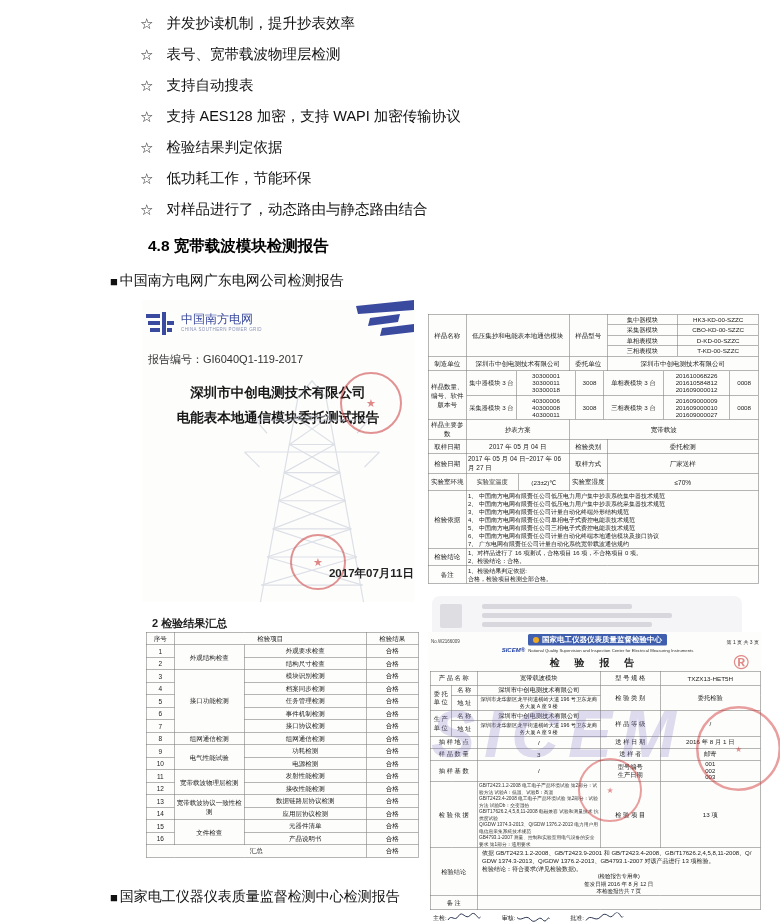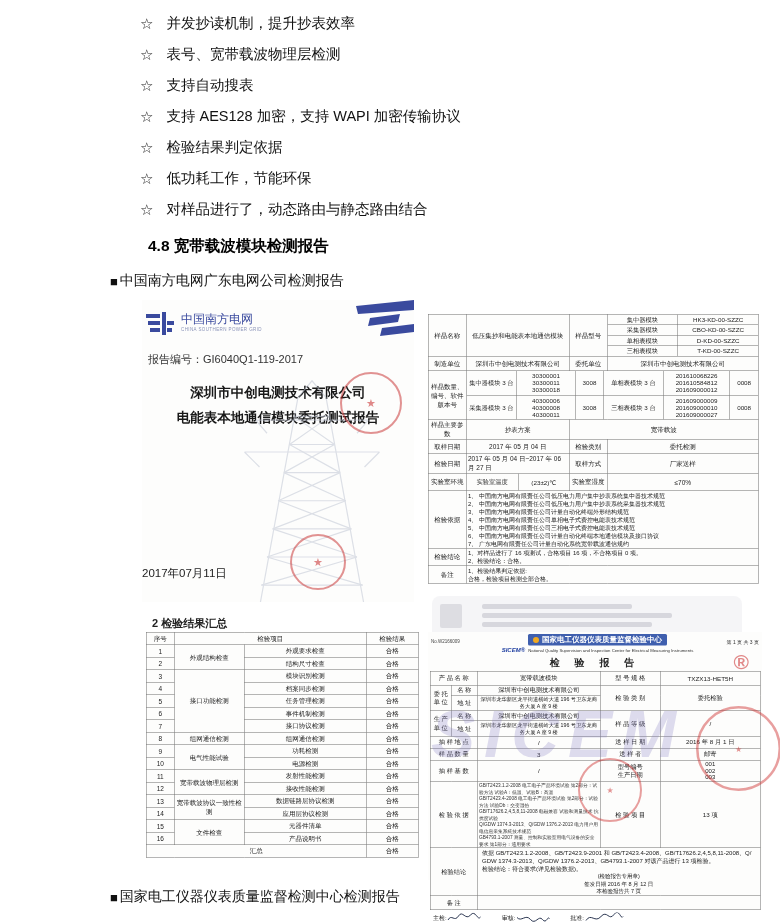--- a/index.html
+++ b/index.html
@@ -18,21 +18,21 @@
   .cover{position:absolute;left:142px;top:300px;width:272px;height:302px;background:#fdfdfc;}
   .cover-logo{position:absolute;left:4px;top:12px;display:flex;align-items:flex-start;}
   .cover-logo-txt{margin-left:5px;}
   .csg-name{color:#3a4a9e;font-weight:normal;font-size:12px;line-height:15px;}
   .csg-sub{color:#8a93b8;font-size:4.5px;letter-spacing:.4px;}
   .frag{position:absolute;right:0px;top:0px;}
   .report-no{position:absolute;left:6px;top:52px;font-size:11px;color:#333;}
   .cover-title{position:absolute;left:0;top:80px;width:100%;text-align:center;
                font-weight:bold;font-size:13.5px;line-height:25px;color:#181818;}
   .cover-org{position:absolute;top:243px;width:100%;text-align:center;font-weight:bold;font-size:11.5px;color:#222;}
-  .cover-date{position:absolute;top:266px;width:100%;text-align:left;font-weight:normal;font-size:11.5px;color:#222;}
+  .cover-date{position:absolute;top:266px;width:100%;text-align:right;font-weight:bold;font-size:11.5px;color:#222;}
   .tower{position:absolute;right:2px;bottom:0px;opacity:.55;}
   .seal{position:absolute;border:2.5px solid rgba(198,40,40,.5);border-radius:50%;
         display:flex;align-items:center;justify-content:center;color:rgba(198,40,40,.55);}
   .seal .star-in{font-size:11px;}
   
   .scalewrap{position:absolute;transform:scale(.5);transform-origin:0 0;}
   table.doc{border-collapse:collapse;table-layout:fixed;width:660px;background:#fdfdfc;}
   table.doc td{border:1px solid #6d6d6d;font-size:13px;padding:1px 3px;color:#222;
                vertical-align:middle;overflow:hidden;word-break:break-all;}
   table.doc td.c{text-align:center;}

